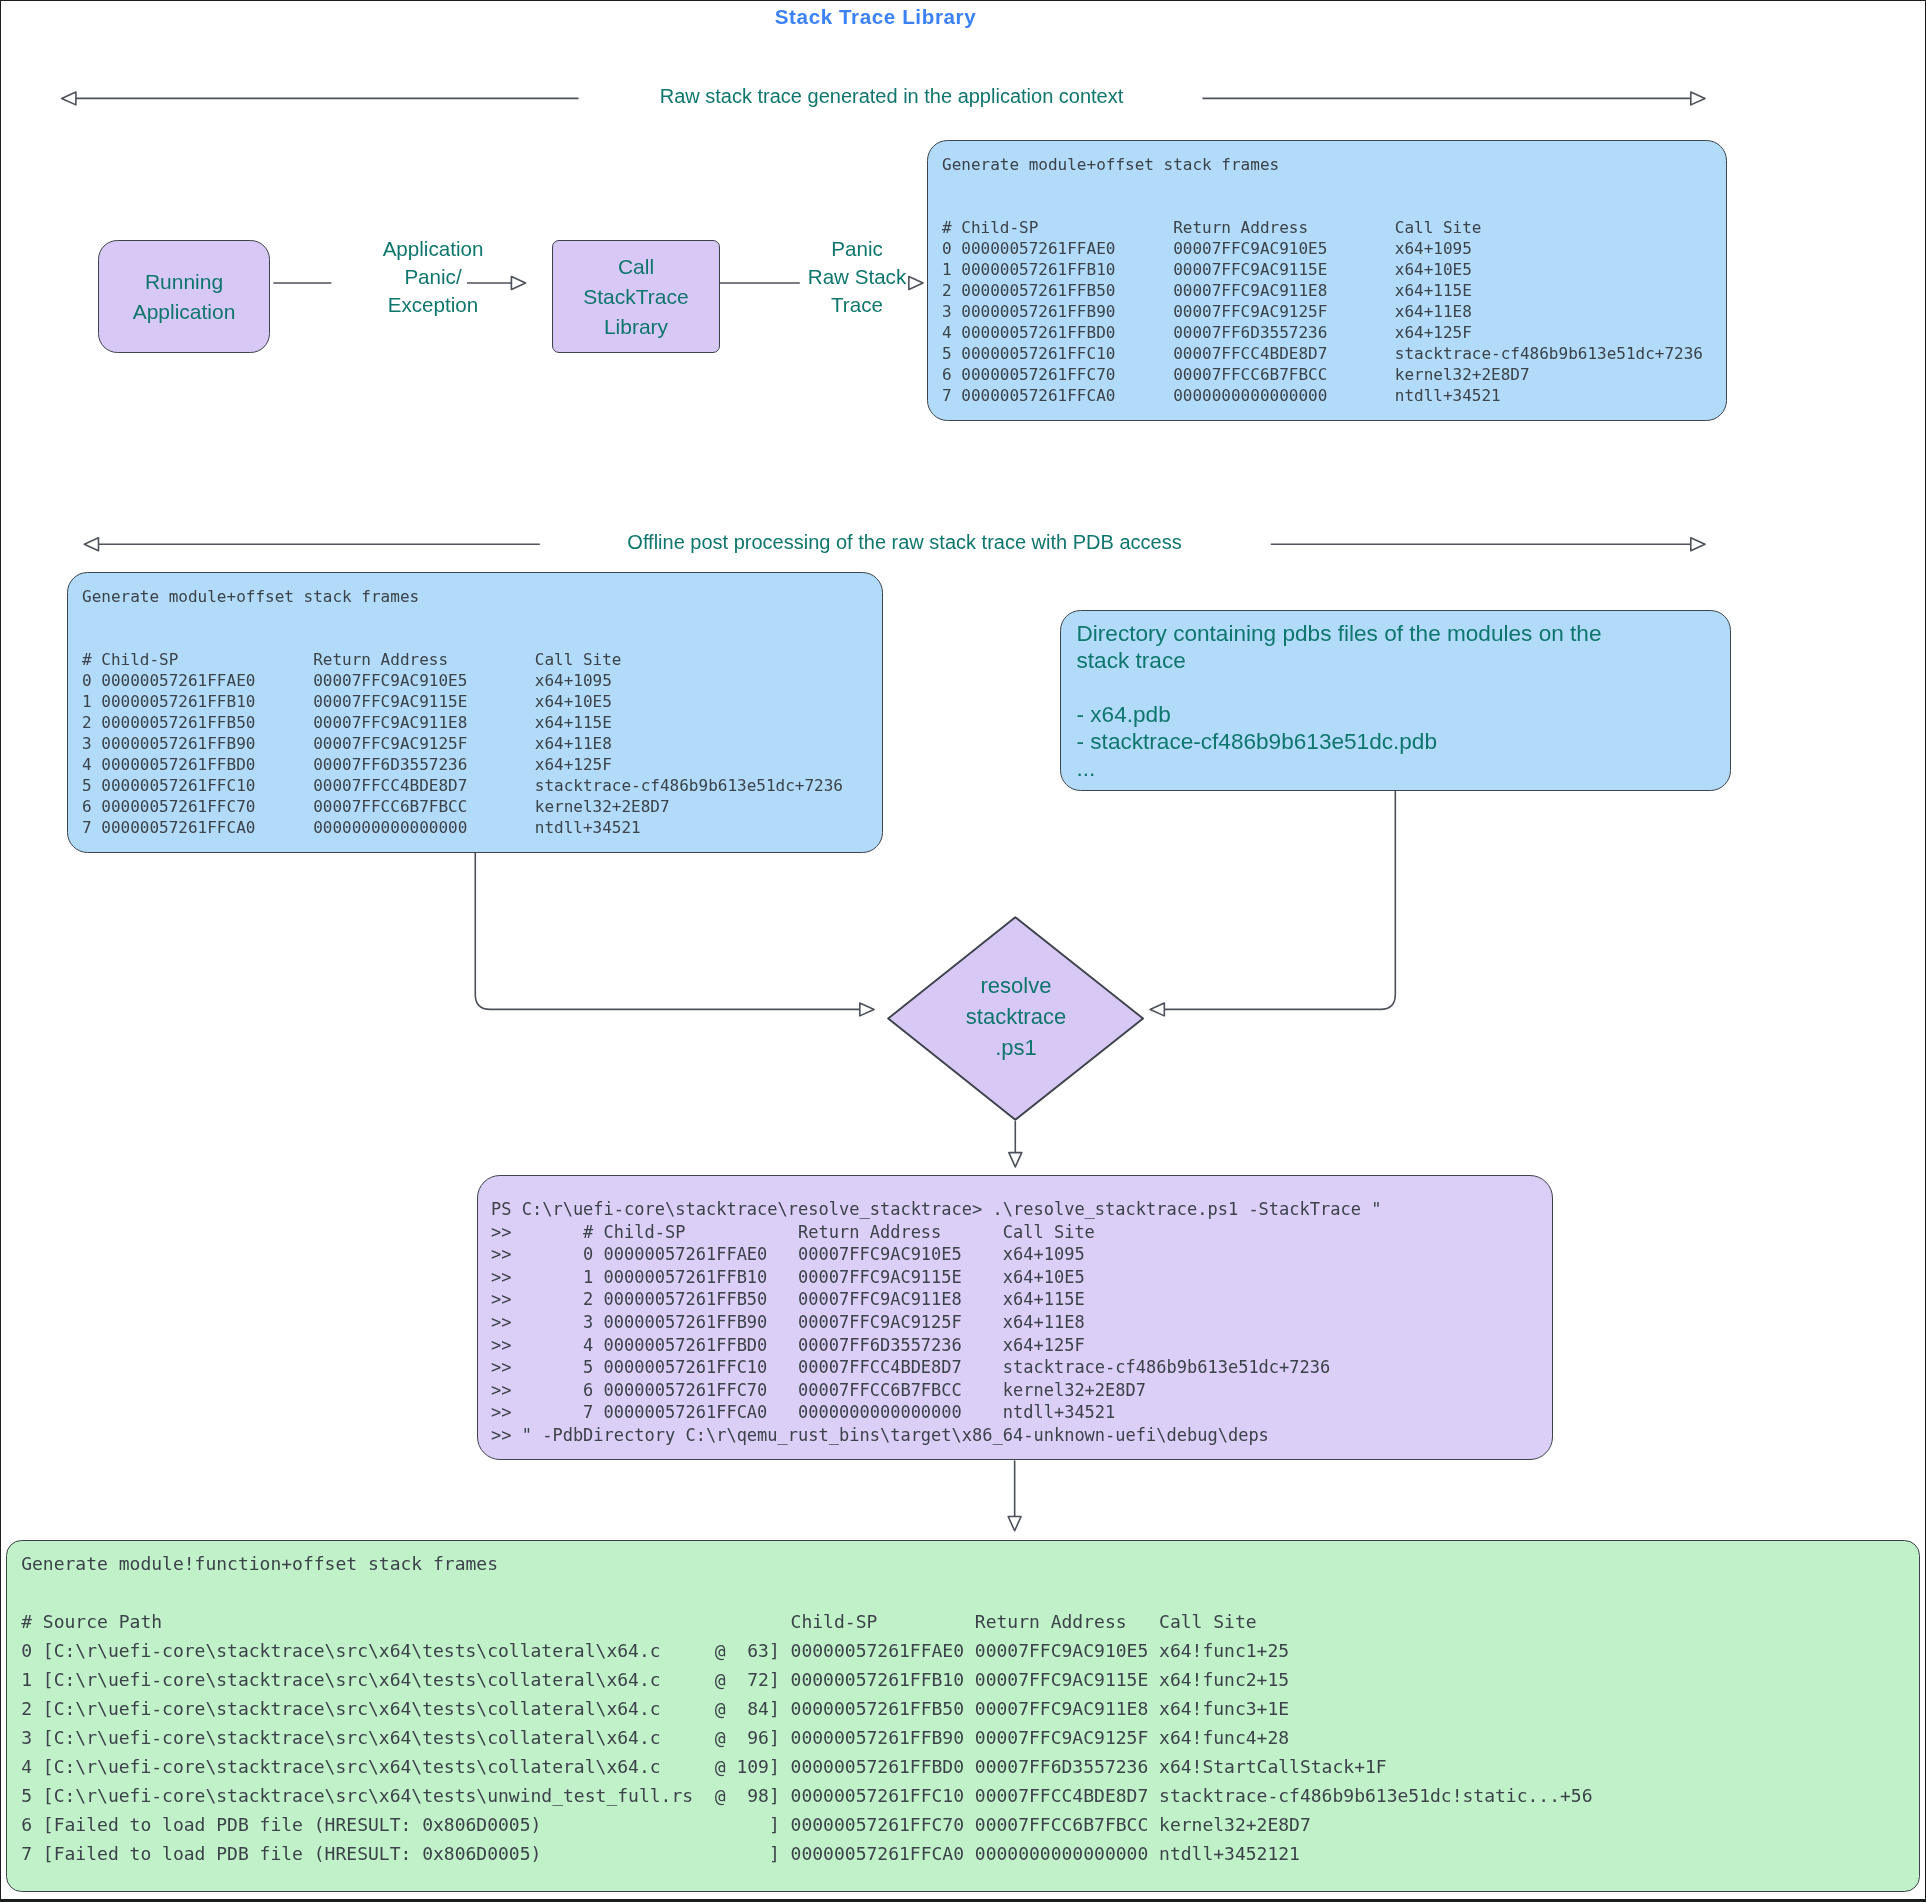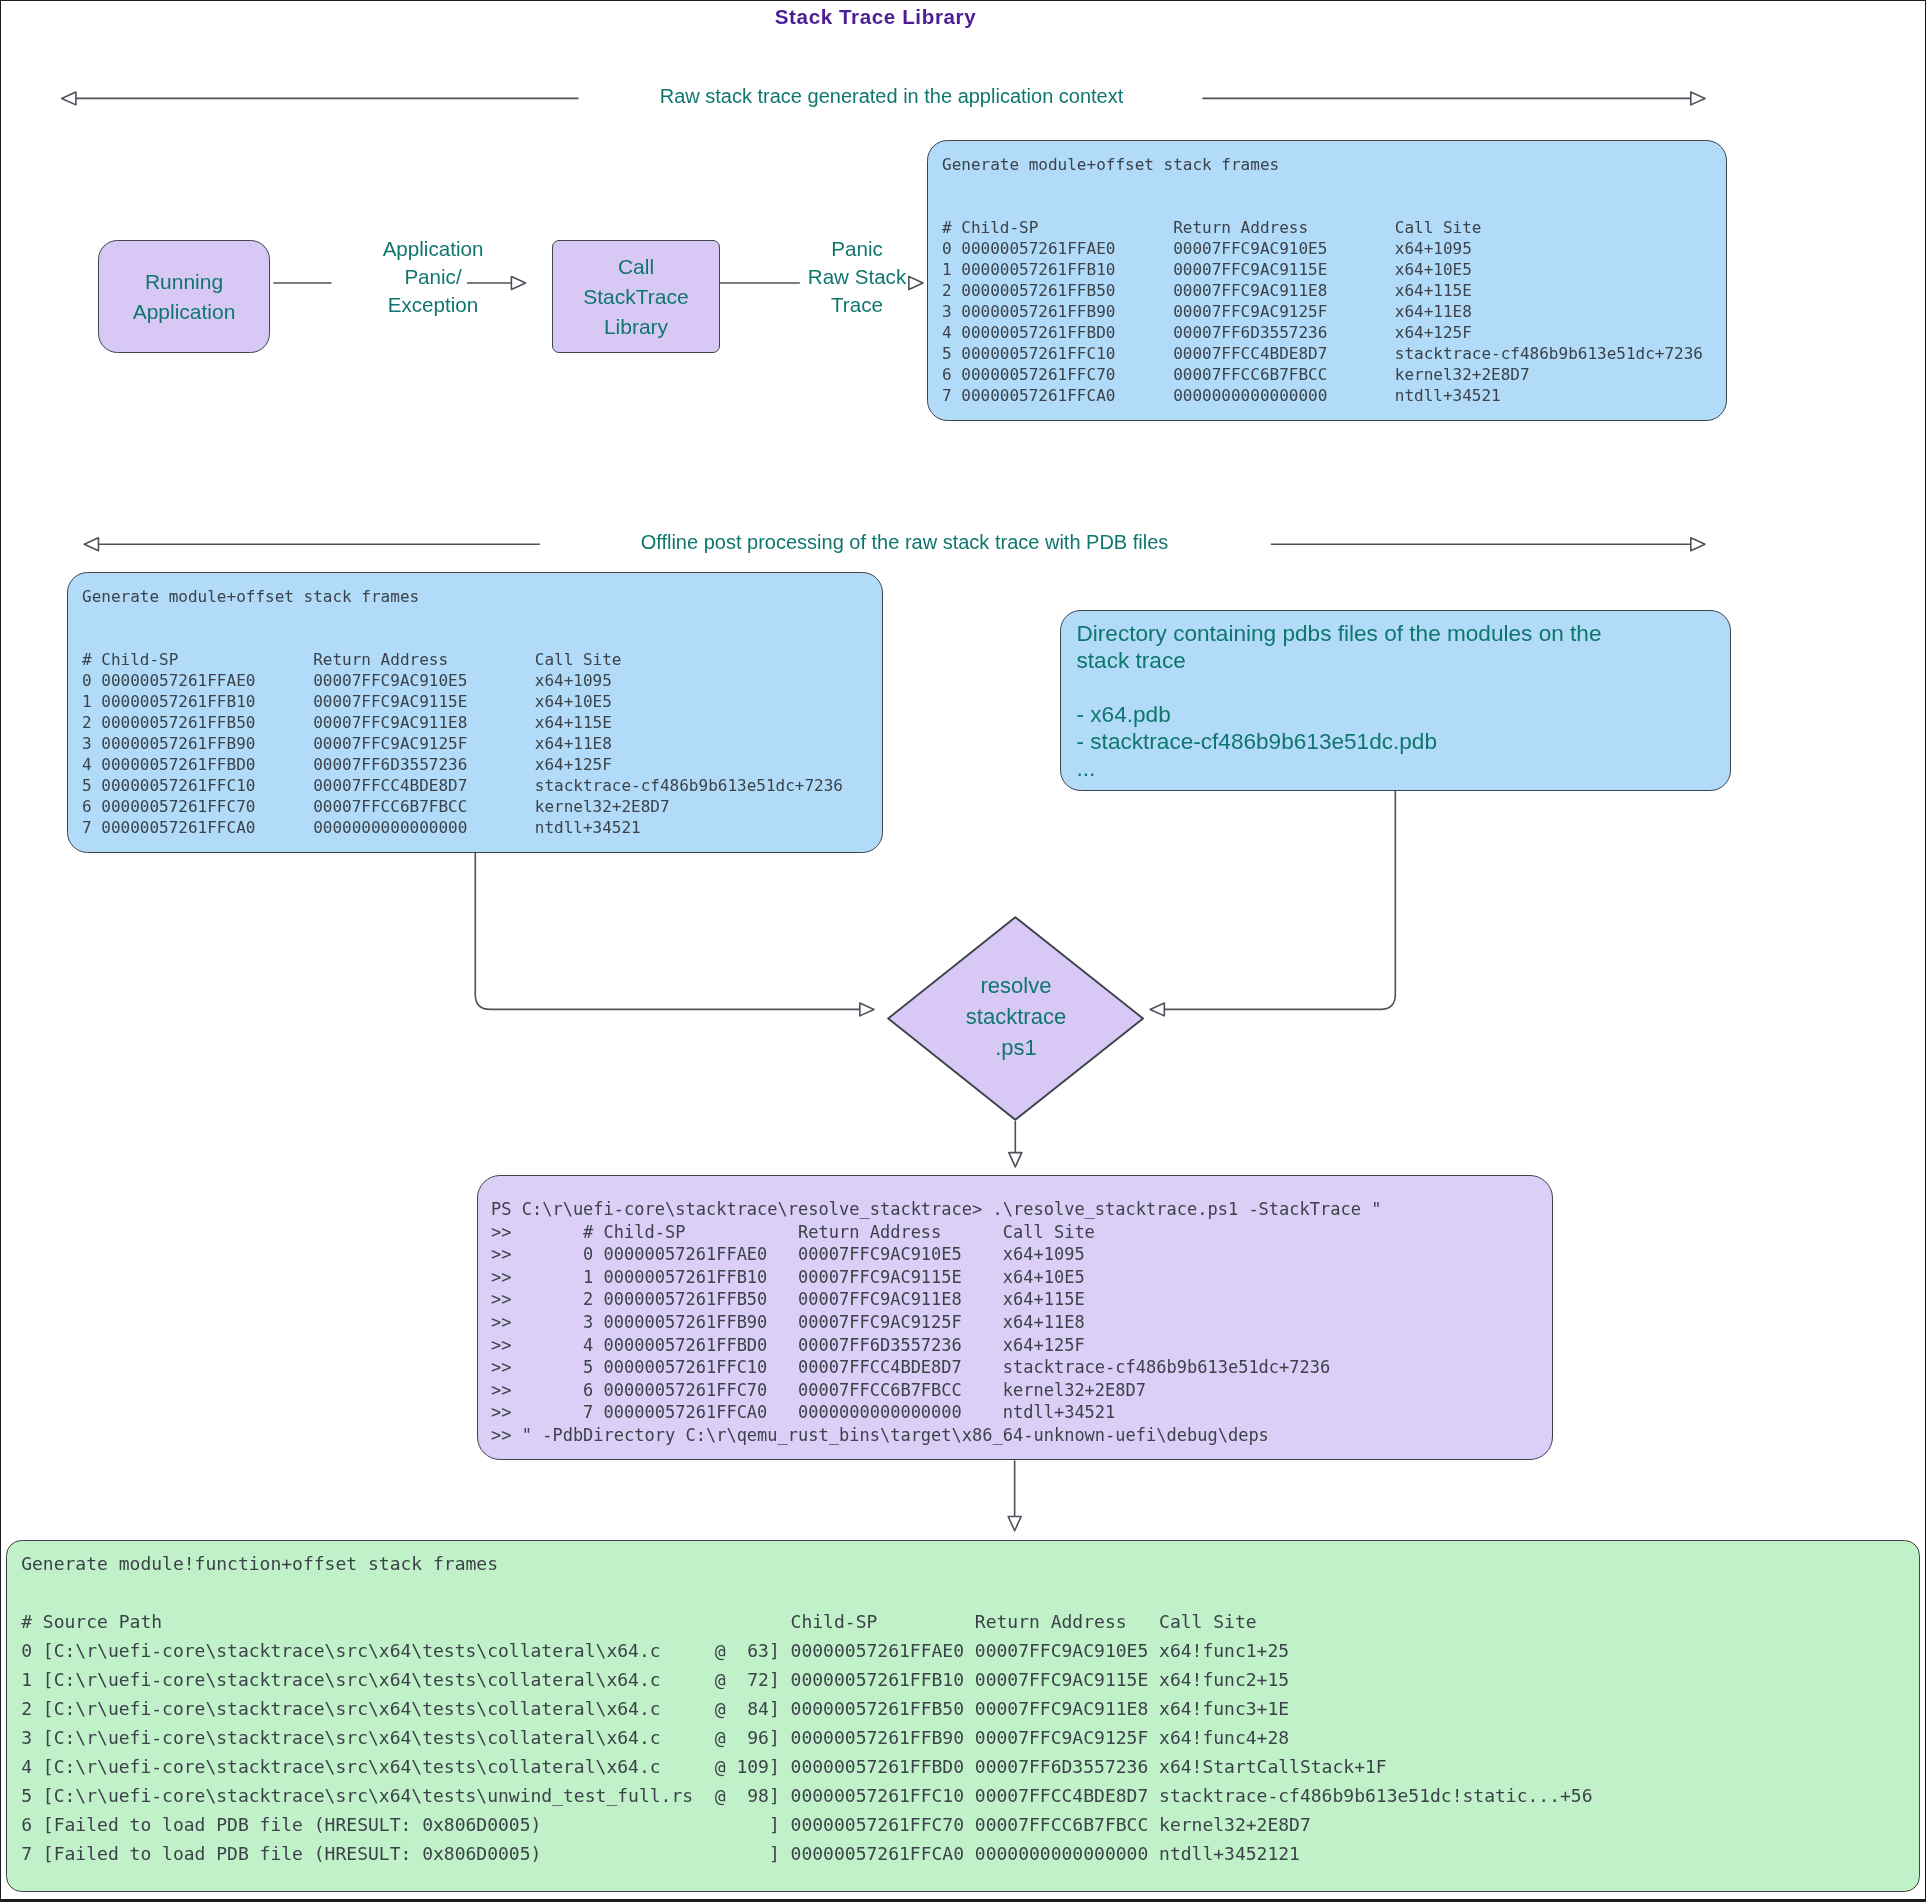--- a/index.html
+++ b/index.html
@@ -47,21 +47,21 @@
   }
   .divider-label{
     display:flex;justify-content:center;
     font-size:20px;
   }
   .divider-label span{background:#ffffff;padding:0 9px;}
   .title{
     left:0;top:3.9px;width:1749px;
     text-align:center;
     font-size:20.6px;font-weight:600;letter-spacing:0.6px;
-    color:#4c1d95;
+    color:#3b82f6;
   }
   .blue-text{font-size:16px;line-height:21px;padding:13px 14px;}
   .pdb-text{font-size:22.6px;line-height:27px;padding:9px 15.5px;}
   .term-text{font-size:17px;line-height:22.6px;padding:22px 13px 6.5px 13px;}
   .green-text{font-size:18px;line-height:29px;padding:8px 14px;}
   .diamond-label{
     text-align:center;
     font-size:22px;line-height:31px;
   }
   svg{position:absolute;left:0;top:0;pointer-events:none;}
@@ -98,21 +98,21 @@
 
     <line x1="1571" y1="2262" x2="1571" y2="2370" stroke="#4d525a" stroke-width="2.5" marker-end="url(#tri)"></line>
   </svg>
 
   <div class="abs title">Stack Trace Library</div>
 
   <div class="abs divider-label" style="left:568px;top:84px;width:645px;">
     <span class="hand">Raw stack trace generated in the application context</span>
   </div>
   <div class="abs divider-label" style="left:526px;top:530px;width:755px;">
-    <span class="hand">Offline post processing of the raw stack trace with PDB files</span>
+    <span class="hand">Offline post processing of the raw stack trace with PDB access</span>
   </div>
 
   <div class="box box-purple node hand" style="left:97px;top:239px;width:172px;height:113px;text-align:center;">
     <div>Running
 Application</div>
   </div>
 
   <div class="abs flow-label hand" style="left:335px;top:234px;width:194px;">Application
 Panic/
 Exception</div>

